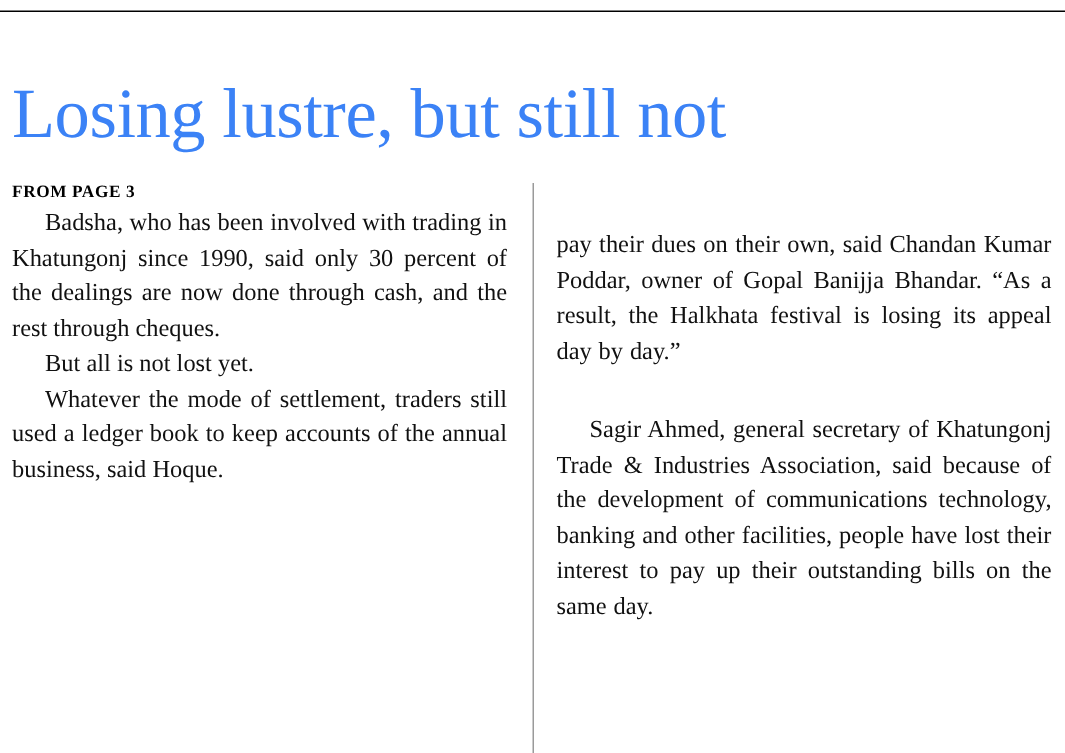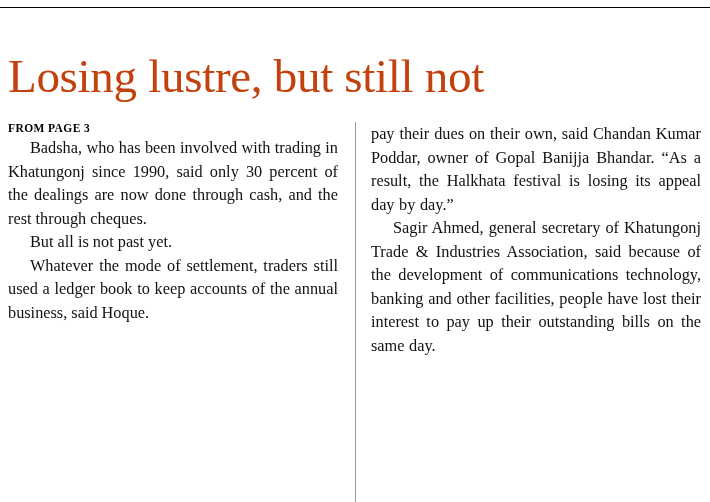--- a/index.html
+++ b/index.html
@@ -41,21 +41,21 @@
   .headline {
     position: absolute;
     top: 18px;
     left: 8px;
     width: 694px;
     font-family: "Liberation Serif", serif;
     font-size: 47px;
     line-height: 54px;
     font-weight: 400;
     letter-spacing: -0.3px;
-    color: #c2410c;
+    color: #3b82f6;
     white-space: nowrap;
   }
   .columns {
     position: absolute;
     top: 122px;
     left: 8px;
     width: 694px;
     height: 395px;
   }
   .col {
@@ -90,20 +90,21 @@
     text-align: justify;
     text-justify: inter-word;
     color: #111111;
     hyphens: manual;
   }
   p.body.indent {
     text-indent: 22px;
   }
   p.body.spread {
     word-spacing: 0.5px;
+    margin-top: 29px;
   }
   p.body.wide {
     letter-spacing: 0.9px;
     word-spacing: 2px;
   }
 </style>
 </head>
 <body>
 
 <div class="page">
@@ -113,21 +114,21 @@
 
   <h1 class="headline">Losing lustre, but still not</h1>
 
   <div class="columns">
 
     <div class="divider"></div>
 
     <div class="col col-left">
       <div class="kicker">FROM PAGE 3</div>
       <p class="body indent">Badsha, who has been involved with trading in Khatungonj since 1990, said only 30 percent of the dealings are now done through cash, and the rest through cheques.</p>
-      <p class="body indent">But all is not past yet.</p>
+      <p class="body indent">But all is not lost yet.</p>
       <p class="body indent">Whatever the mode of settlement, traders still used a ledger book to keep accounts of the annual business, said Hoque.</p>
     </div>
 
     <div class="col col-right">
       <p class="body spread">pay their dues on their own, said Chandan Kumar Poddar, owner of Gopal Banijja Bhandar. “As a result, the Halkhata festival is losing its appeal day by day.”</p>
       <p class="body indent spread">Sagir Ahmed, general secretary of Khatungonj Trade &amp; Industries Association, said because of the development of communications technology, banking and other facilities, people have lost their interest to pay up their outstanding bills on the same day.</p>
     </div>
 
   </div>
 </div>

